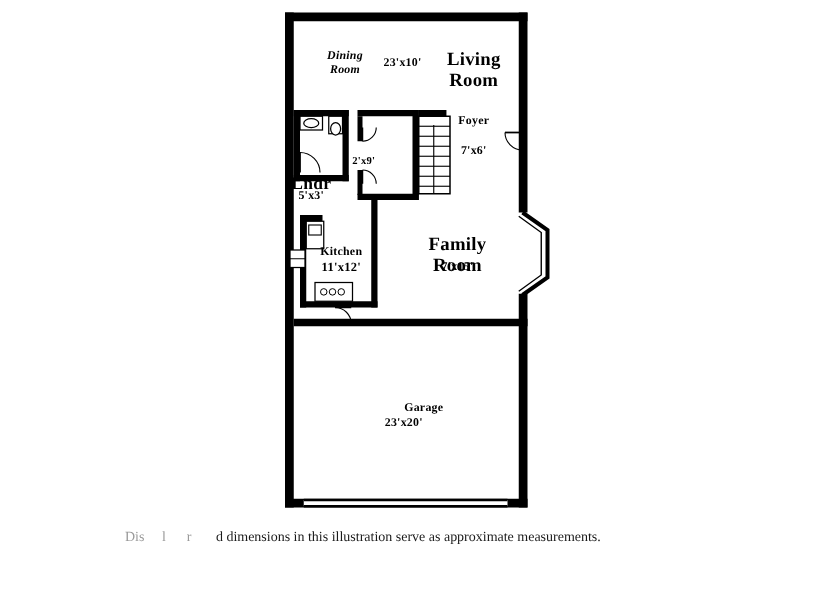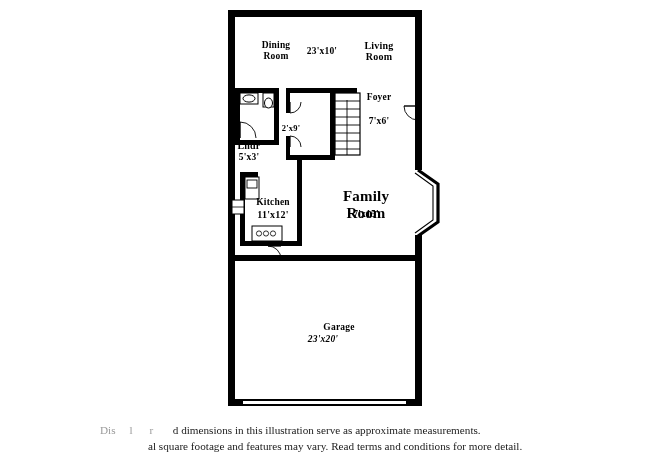--- a/index.html
+++ b/index.html
@@ -153,45 +153,42 @@
   <g>
     <rect x="235" y="255" width="187" height="6" fill="#000"></rect>
 
     <rect x="243" y="400" width="163" height="5" fill="#fff"></rect>
     <rect x="243" y="399" width="163" height="2" fill="#000"></rect>
     <rect x="243" y="404" width="163" height="2" fill="#000"></rect>
   </g>
 
 </svg>
 
-<div class="plan-label" style="left:248px; top:40px; width:56px; font-size:9.5px;">Dining
+<div class="plan-label" style="left:248px; top:40px; width:56px; font-size:9.5px;font-style:italic;">Dining
 Room</div>
 <div class="plan-label" style="left:300px; top:46px; width:44px; font-size:9.5px;">23'x10'</div>
 
-<div class="plan-label" style="left:355px; top:40px; width:48px; font-size:10px;">Living
+<div class="plan-label" style="left:355px; top:40px; width:48px; font-size:15px;">Living
 Room</div>
 
 <div class="plan-label" style="left:358px; top:92px; width:42px; font-size:9.5px;">Foyer</div>
 <div class="plan-label" style="left:358px; top:116px; width:42px; font-size:9.5px;">7'x6'</div>
 
 <div class="plan-label" style="left:272px; top:124px; width:38px; font-size:8.5px;">2'x9'</div>
 
-<div class="plan-label" style="left:230px; top:140px; width:38px; font-size:10px;">Lndr</div>
+<div class="plan-label" style="left:230px; top:140px; width:38px; font-size:14px;">Lndr</div>
 <div class="plan-label" style="left:230px; top:152px; width:38px; font-size:9.5px;">5'x3'</div>
 
 <div class="plan-label" style="left:246px; top:197px; width:54px; font-size:9.5px;text-align:center;">Kitchen</div>
 <div class="plan-label" style="left:246px; top:209px; width:54px; font-size:10px;">11'x12'</div>
 
 <div class="plan-label" style="left:337px; top:188px; width:58px; font-size:15px;">Family
 Room</div>
 <div class="plan-label" style="left:337px; top:209px; width:58px; font-size:9.5px;">7'x15'</div>
 
 <div class="plan-label" style="left:308px; top:322px; width:62px; font-size:9.5px;">Garage</div>
-<div class="plan-label" style="left:292px; top:334px; width:62px; font-size:9.5px;font-style:italic;">23'x20'</div>
+<div class="plan-label" style="left:292px; top:334px; width:62px; font-size:9.5px;">23'x20'</div>
 
 <div class="disclaimer">
   <div>
     <span class="faded2">Dis</span><span class="faded">&nbsp;&nbsp;&nbsp;&nbsp;&nbsp;</span><span class="faded2">l</span><span class="faded">&nbsp;&nbsp;&nbsp;&nbsp;&nbsp;&nbsp;</span><span class="faded2">r</span><span class="faded">&nbsp;&nbsp;&nbsp;&nbsp;&nbsp;&nbsp;&nbsp;</span><span>d dimensions in this illustration serve as approximate measurements.</span>
   </div>
-  <div style="padding-left:48px;">
-    <span>al square footage and features may vary. Read terms and conditions for more detail.</span>
-  </div>
 </div>
 
 </body></html>

